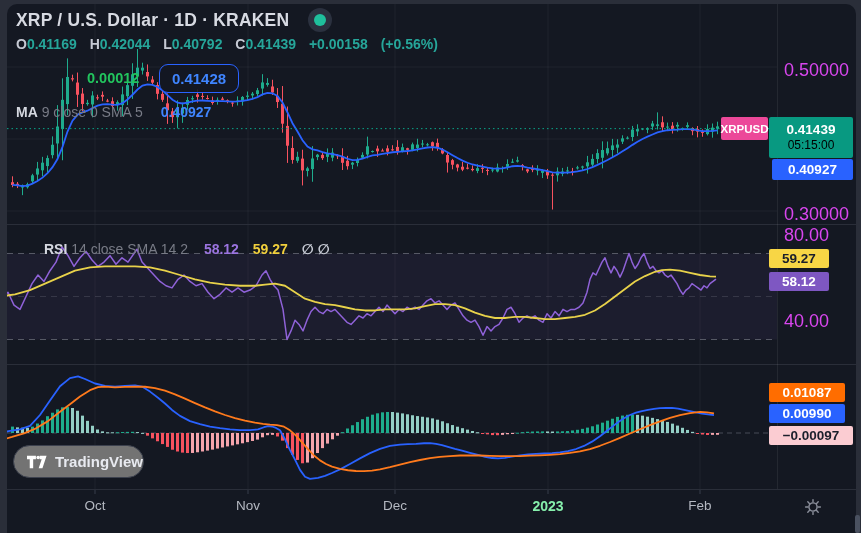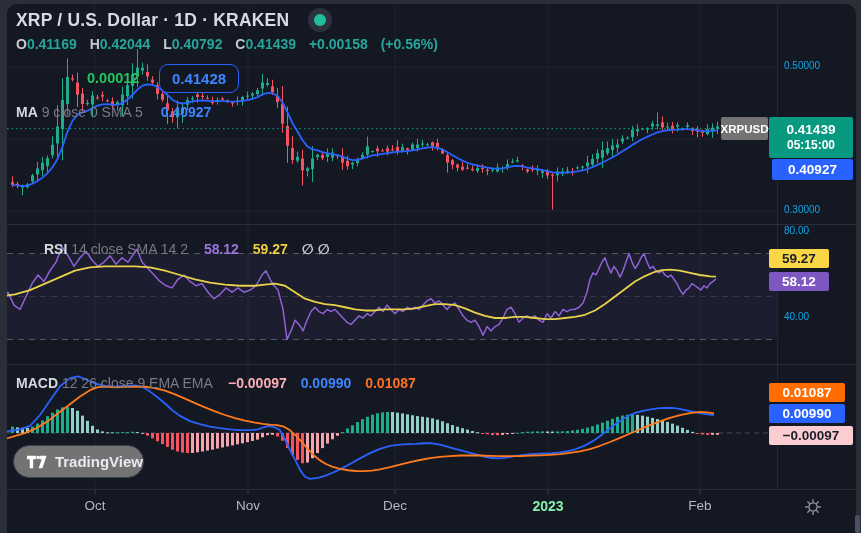--- a/index.html
+++ b/index.html
@@ -26,26 +26,26 @@
   .marow{left:16px;top:104px;}
   .ma-val{color:#3f85ff;margin-left:14px;font-weight:bold;}
   .rsirow{left:20px;top:241px;padding-left:24px;}
   .rsi-val{color:#9b74e0;margin-left:12px;font-weight:bold;}
   .rsi-sma{color:#f0cf3c;margin-left:10px;font-weight:bold;}
   .empties{color:#c6cad4;margin-left:10px;font-weight:bold;}
   .macdrow{left:16px;top:375px;}
   .macd-hist{color:#ffaeb9;margin-left:12px;font-weight:bold;}
   .macd-line{color:#3f85ff;margin-left:10px;font-weight:bold;}
   .macd-sig{color:#ff7124;margin-left:10px;font-weight:bold;}
-  .axis-lab{color:#0ea5e9;font-size:10px;left:784px;}
+  .axis-lab{color:#d946ef;font-size:18px;left:784px;}
   .badge{border-radius:2px;display:flex;align-items:center;justify-content:center;
     font-size:13.5px;font-weight:bold;color:#fff;}
-  .sym-badge{left:721px;top:117px;width:47px;height:23px;background:#737373;font-size:11.5px;}
+  .sym-badge{left:721px;top:117px;width:47px;height:23px;background:#ec4899;font-size:11.5px;}
   .price-badge{left:769px;top:117px;width:84px;height:41px;background:#089981;flex-direction:column;line-height:1.25;}
-  .price-badge .cd{font-size:12px;font-weight:bold;color:#ffffff;}
+  .price-badge .cd{font-size:12px;font-weight:normal;color:#000000;}
   .mab{left:772px;top:159px;width:81px;height:21px;background:#2962ff;font-size:13.5px;}
   .rsib-sma{left:769px;top:249px;width:60px;height:19px;background:#f8d645;color:#1b1f2b;}
   .rsib-val{left:769px;top:272px;width:60px;height:19px;background:#7e57c2;}
   .mb-sig{left:769px;top:383px;width:76px;height:19px;background:#ff6d00;}
   .mb-line{left:769px;top:404px;width:76px;height:19px;background:#2962ff;}
   .mb-hist{left:769px;top:426px;width:84px;height:19px;background:#fbccd2;color:#1b1f2b;}
   .tlab{top:498px;font-size:13.5px;color:#b4b8c1;transform:translateX(-50%);}
   .tlab.bold{font-weight:bold;color:#86efac;font-size:14px;}
   .gear{left:803px;top:497px;width:20px;height:20px;}
   .tvpill{left:13px;top:445px;width:131px;height:33px;border-radius:17px;background:#737373;
@@ -559,27 +559,20 @@
   </div>
 
   <div class="ov ind-row rsirow">
     <b>RSI</b>
     <span>14 close SMA 14 2</span>
     <span class="rsi-val">58.12</span>
     <span class="rsi-sma">59.27</span>
     <span class="empties">∅ ∅</span>
   </div>
 
-  <div class="ov ind-row macdrow">
-    <b>MACD</b>
-    <span>12 26 close 9 EMA EMA</span>
-    <span class="macd-hist">−0.00097</span>
-    <span class="macd-line">0.00990</span>
-    <span class="macd-sig">0.01087</span>
-  </div>
 
   <div class="ov axis-lab" style="top:60px">0.50000</div>
   <div class="ov axis-lab" style="top:204px">0.30000</div>
   <div class="ov badge sym-badge">XRPUSD</div>
   <div class="ov badge price-badge">
     <span>0.41439</span>
     <span class="cd">05:15:00</span>
   </div>
   <div class="ov badge mab">0.40927</div>
 

